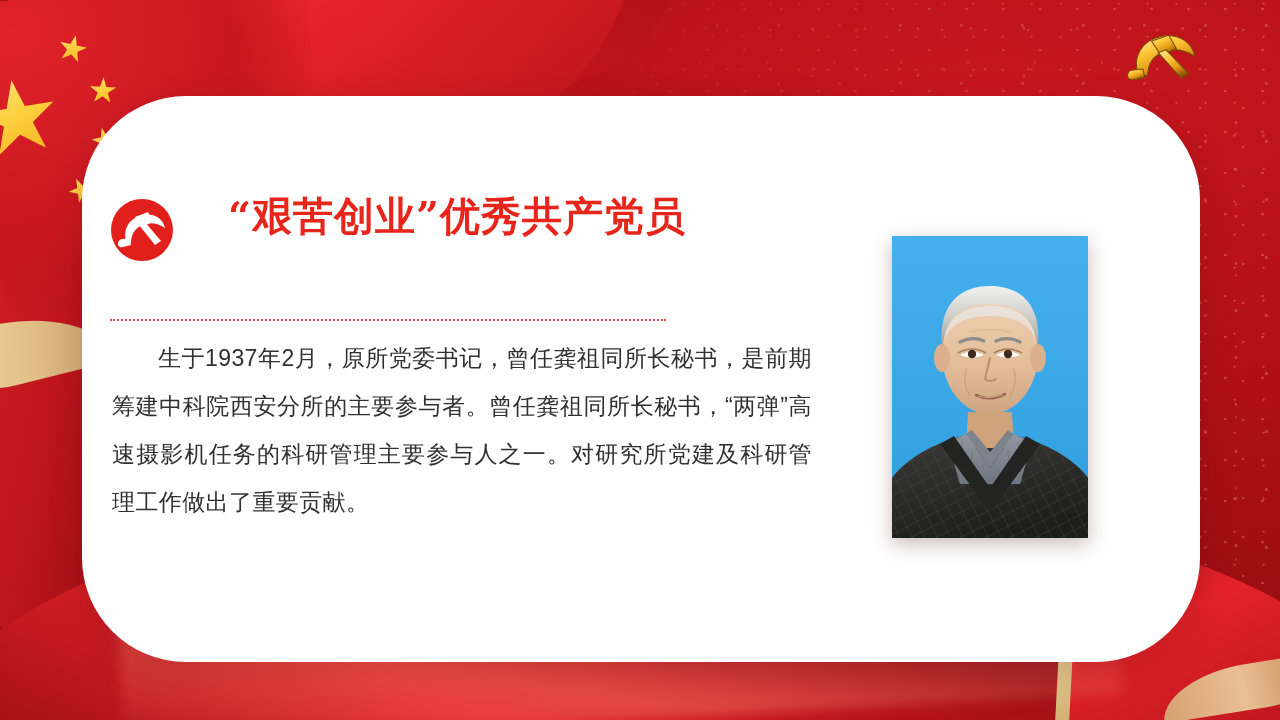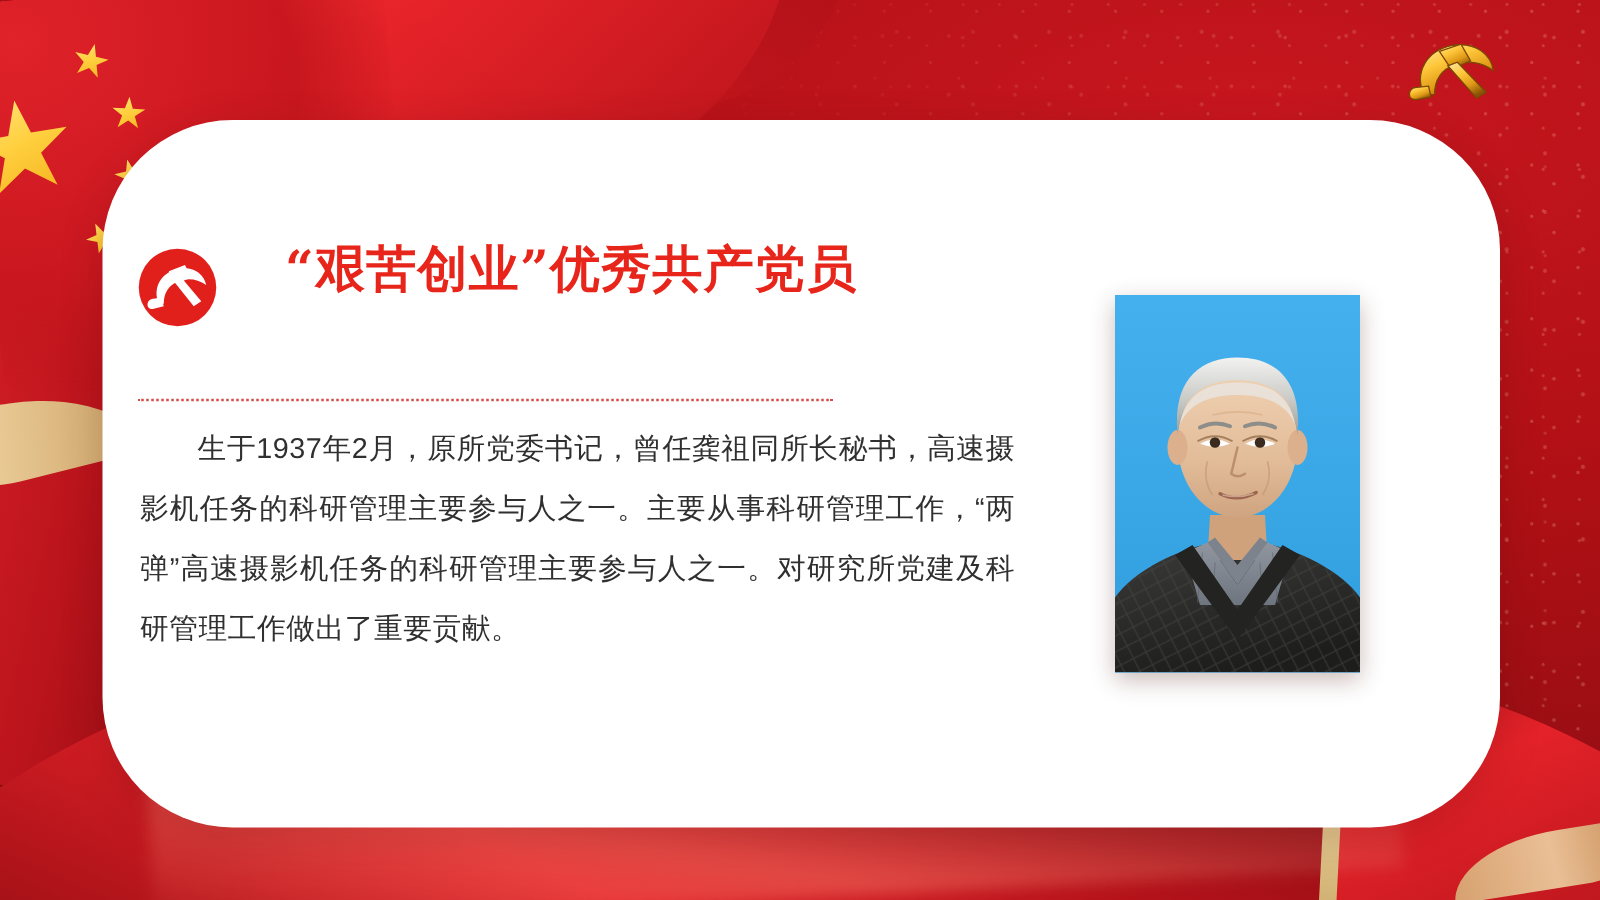--- a/index.html
+++ b/index.html
@@ -315,21 +315,21 @@
           </svg>
         </div>
 
         <div class="title-block">
           <div class="title-main">“艰苦创业”优秀共产党员</div>
         </div>
       </div>
 
       <div class="divider"></div>
 
-      <div class="body-text">生于1937年2月，原所党委书记，曾任龚祖同所长秘书，高速摄影机任务的科研管理主要参与人之一。主要从事科研管理工作，“两弹”高速摄影机任务的科研管理主要参与人之一。对研究所党建及科研管理工作做出了重要贡献。</div>
+      <div class="body-text">生于1937年2月，原所党委书记，曾任龚祖同所长秘书，是前期筹建中科院西安分所的主要参与者。曾任龚祖同所长秘书，“两弹”高速摄影机任务的科研管理主要参与人之一。对研究所党建及科研管理工作做出了重要贡献。</div>
 
       <div class="photo">
         <svg viewBox="0 0 196 302" preserveAspectRatio="xMidYMid slice" aria-hidden="true">
           <defs>
             <linearGradient id="bluebg" x1="0" y1="0" x2="0" y2="1">
               <stop offset="0%" stop-color="#45b0ee"></stop>
               <stop offset="100%" stop-color="#2f9ede"></stop>
             </linearGradient>
             <linearGradient id="skin" x1="0" y1="0" x2="0" y2="1">
               <stop offset="0%" stop-color="#f0d2b4"></stop>

